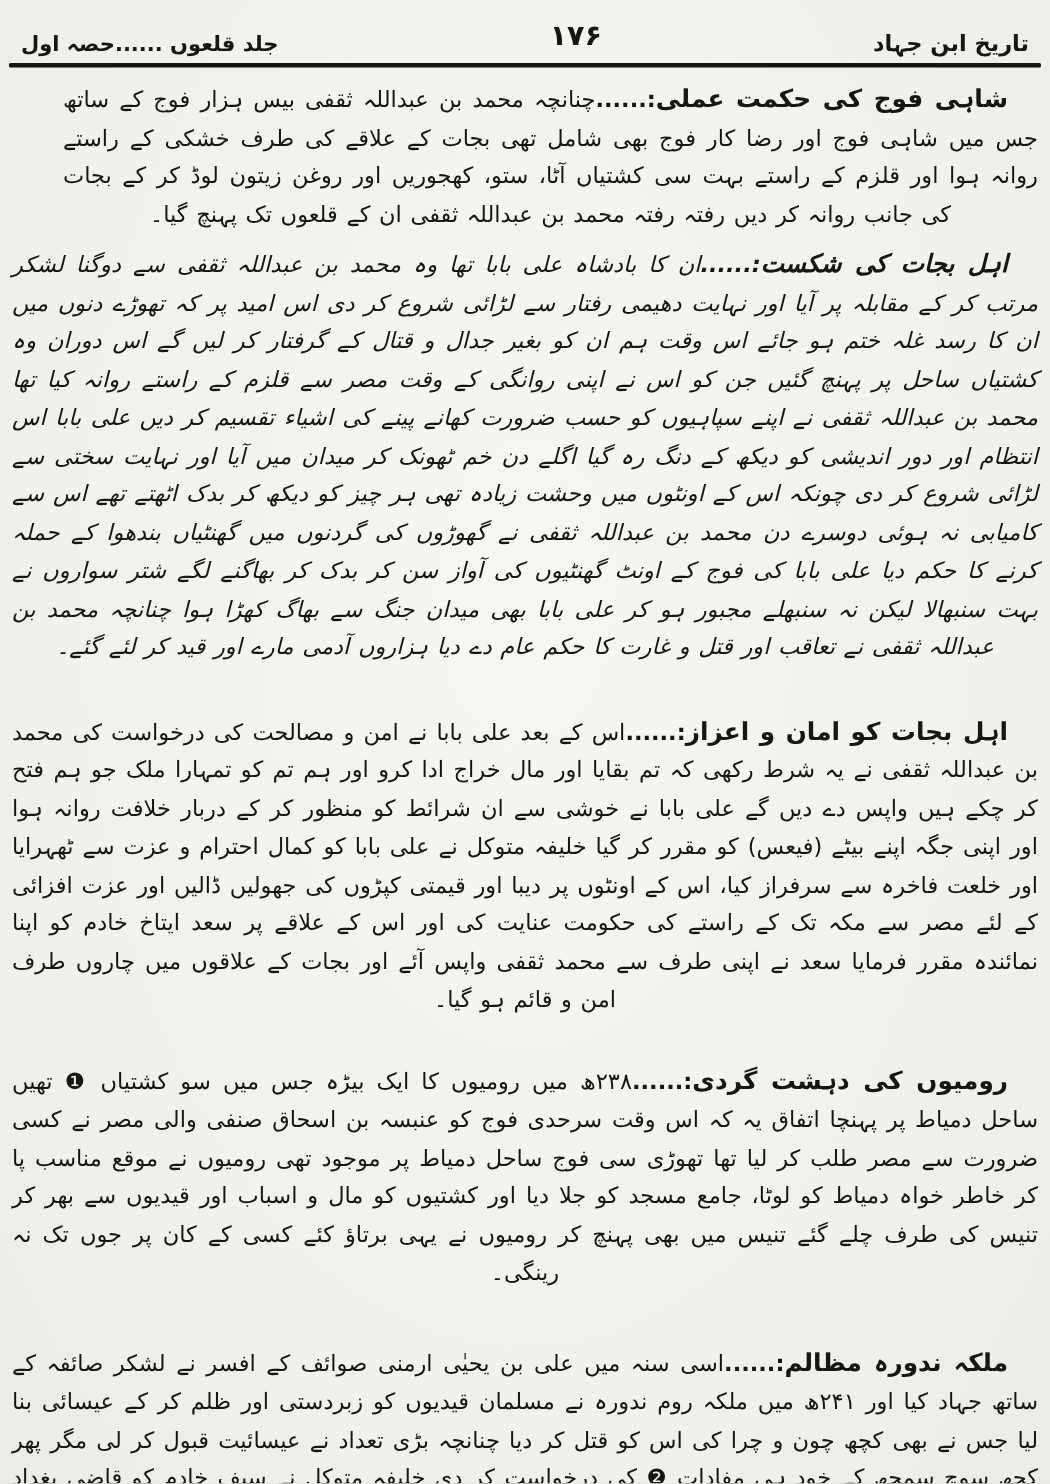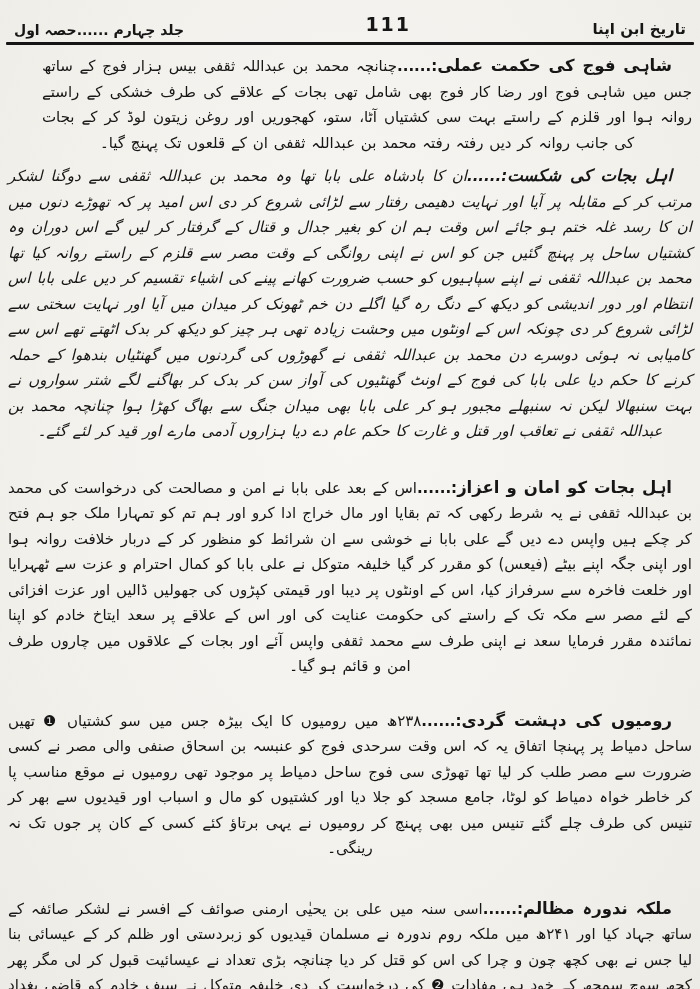--- a/index.html
+++ b/index.html
@@ -46,23 +46,23 @@
   p.p3{margin-top:30px;}
   p.p4{margin-top:28px;}
   p.p5{margin-top:34px;}
 </style>
 </head>
 <body>
 
 <div class="page">
 
   <div class="hdr">
-    <div class="title-right">تاریخ ابن اپنا</div>
-    <div class="pagenum">111</div>
-    <div class="title-left">جلد چہارم ......حصہ اول</div>
+    <div class="title-right">تاریخ ابن جہاد</div>
+    <div class="pagenum">۱۷۶</div>
+    <div class="title-left">جلد قلعوں ......حصہ اول</div>
   </div>
 
   <div class="hdr-rule"></div>
 
   <div class="body-text">
 
     <p class="para p1"><span class="ph">شاہی فوج کی حکمت عملی</span><span class="psep">:......</span><span>چنانچہ محمد بن عبداللہ ثقفی بیس ہزار فوج کے ساتھ جس میں شاہی فوج اور رضا کار فوج بھی شامل تھی بجات کے علاقے کی طرف خشکی کے راستے روانہ ہوا اور قلزم کے راستے بہت سی کشتیاں آٹا، ستو، کھجوریں اور روغن زیتون لوڈ کر کے بجات کی جانب روانہ کر دیں رفتہ رفتہ محمد بن عبداللہ ثقفی ان کے قلعوں تک پہنچ گیا۔</span></p>
 
     <p class="para p2"><span class="ph">اہل بجات کی شکست</span><span class="psep">:......</span><span>ان کا بادشاہ علی بابا تھا وہ محمد بن عبداللہ ثقفی سے دوگنا لشکر مرتب کر کے مقابلہ پر آیا اور نہایت دھیمی رفتار سے لڑائی شروع کر دی اس امید پر کہ تھوڑے دنوں میں ان کا رسد غلہ ختم ہو جائے اس وقت ہم ان کو بغیر جدال و قتال کے گرفتار کر لیں گے اس دوران وہ کشتیاں ساحل پر پہنچ گئیں جن کو اس نے اپنی روانگی کے وقت مصر سے قلزم کے راستے روانہ کیا تھا محمد بن عبداللہ ثقفی نے اپنے سپاہیوں کو حسب ضرورت کھانے پینے کی اشیاء تقسیم کر دیں علی بابا اس انتظام اور دور اندیشی کو دیکھ کے دنگ رہ گیا اگلے دن خم ٹھونک کر میدان میں آیا اور نہایت سختی سے لڑائی شروع کر دی چونکہ اس کے اونٹوں میں وحشت زیادہ تھی ہر چیز کو دیکھ کر بدک اٹھتے تھے اس سے کامیابی نہ ہوئی دوسرے دن محمد بن عبداللہ ثقفی نے گھوڑوں کی گردنوں میں گھنٹیاں بندھوا کے حملہ کرنے کا حکم دیا علی بابا کی فوج کے اونٹ گھنٹیوں کی آواز سن کر بدک کر بھاگنے لگے شتر سواروں نے بہت سنبھالا لیکن نہ سنبھلے مجبور ہو کر علی بابا بھی میدان جنگ سے بھاگ کھڑا ہوا چنانچہ محمد بن عبداللہ ثقفی نے تعاقب اور قتل و غارت کا حکم عام دے دیا ہزاروں آدمی مارے اور قید کر لئے گئے۔</span></p>
 

